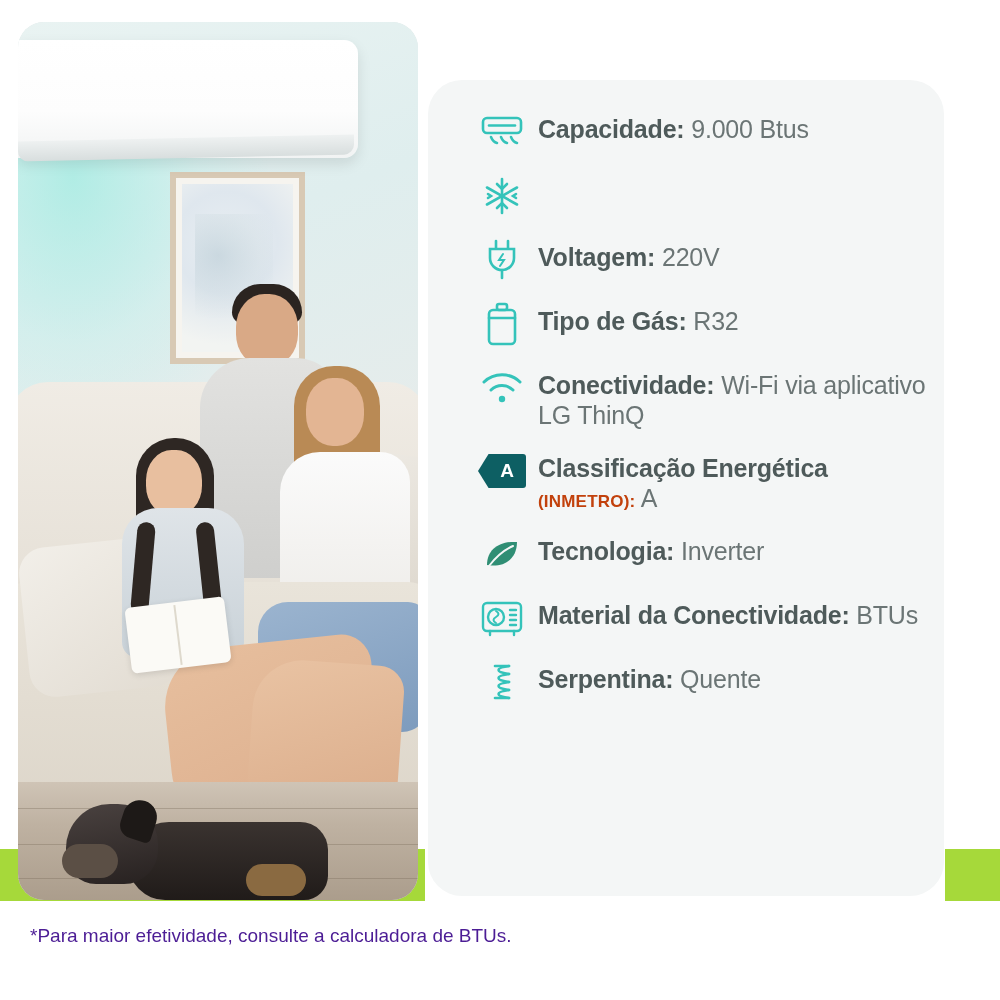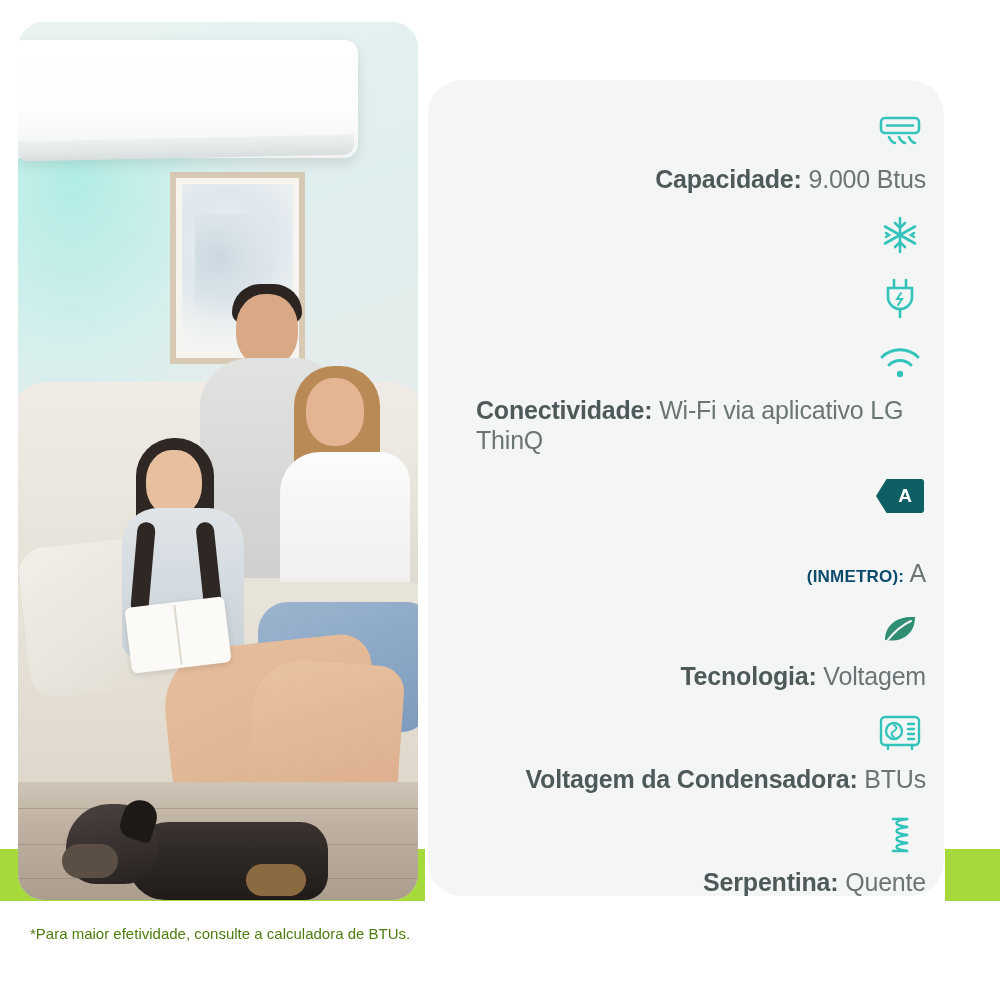--- a/index.html
+++ b/index.html
@@ -216,24 +216,23 @@
     left: 48px;
     top: 20px;
     right: 18px;
     bottom: 14px;
     display: flex;
     flex-direction: column;
     justify-content: flex-start;
   }
   .spec-row {
     display: flex;
-    align-items: flex-end;
-    gap: 4px;
+    align-items: flex-start;
+    gap: 10px;
     padding: 9px 0;
-    flex-direction: column;
   }
   .spec-icon {
     width: 52px;
     min-width: 52px;
     height: 46px;
     display: flex;
     align-items: center;
     justify-content: center;
     color: #34c3ba;
   }
@@ -245,21 +244,21 @@
     letter-spacing: -0.2px;
   }
   .spec-text .k {
     font-weight: bold;
     color: #4e5a5a;
   }
   .spec-text .v { color: #6b7575; }
   .small-caps {
     font-size: 17px;
     font-weight: bold;
-    color: #0c4a6e;
+    color: #c2410c;
     letter-spacing: 0.2px;
   }
   .energy-badge {
     width: 48px; height: 34px; position: relative;
     display: flex; align-items: center; justify-content: center;
   }
   .energy-badge .arrow {
     position: absolute; inset: 0;
     background: #0d5f63;
     clip-path: polygon(0% 50%, 22% 0%, 100% 0%, 100% 100%, 22% 100%);
@@ -267,22 +266,22 @@
   }
   .energy-badge .letter {
     position: relative; color: #ffffff; font-weight: bold; font-size: 19px; left: 5px;
   }
 
   
   .footnote {
     position: absolute;
     left: 30px;
     top: 925px;
-    font-size: 15px;
-    color: #4d7c0f;
+    font-size: 19px;
+    color: #4c1d95;
   }
 </style>
 </head>
 <body>
 
 <div class="green-bar"></div>
 <div class="green-bar-white"></div>
 
 <div class="photo-panel">
   <div class="photo-inner">
@@ -371,22 +370,39 @@
     <div class="spec-row">
       <div class="spec-icon">
         <svg width="36" height="44" viewBox="0 0 36 44" fill="none" stroke="#34c3ba" stroke-width="2.6" stroke-linecap="round">
           <line x1="12" y1="3" x2="12" y2="10"></line>
           <line x1="24" y1="3" x2="24" y2="10"></line>
           <path d="M6 11 h24 v9 a12 12 0 0 1 -24 0 z"></path>
           <line x1="18" y1="32" x2="18" y2="40"></line>
           <path d="M19 16 l-4 6 h5 l-4 6" stroke-width="2"></path>
         </svg>
       </div>
-    </div>
-
+      <div class="spec-text">
+        <span class="k">Voltagem:</span>
+        <span class="v">220V</span>
+      </div>
+    </div>
+
+    <div class="spec-row">
+      <div class="spec-icon">
+        <svg width="34" height="46" viewBox="0 0 34 46" fill="none" stroke="#34c3ba" stroke-width="2.6" stroke-linecap="round">
+          <rect x="12" y="3" width="10" height="6" rx="2"></rect>
+          <path d="M8 9 h18 a4 4 0 0 1 4 4 v26 a4 4 0 0 1 -4 4 h-18 a4 4 0 0 1 -4 -4 v-26 a4 4 0 0 1 4 -4 z"></path>
+          <line x1="4" y1="17" x2="30" y2="17"></line>
+        </svg>
+      </div>
+      <div class="spec-text">
+        <span class="k">Tipo de Gás:</span>
+        <span class="v">R32</span>
+      </div>
+    </div>
 
     <div class="spec-row">
       <div class="spec-icon">
         <svg width="46" height="36" viewBox="0 0 46 36" fill="none" stroke="#34c3ba" stroke-width="3" stroke-linecap="round">
           <path d="M5 12 a26 26 0 0 1 36 0"></path>
           <path d="M12 20 a16 16 0 0 1 22 0"></path>
           <circle cx="23" cy="29" r="3.2" fill="#34c3ba" stroke="none"></circle>
         </svg>
       </div>
       <div class="spec-text">
@@ -396,55 +412,55 @@
     </div>
 
     <div class="spec-row">
       <div class="spec-icon">
         <div class="energy-badge">
           <div class="arrow"></div>
           <div class="letter">A</div>
         </div>
       </div>
       <div class="spec-text">
-        <br>
+        <span class="k">Classificação Energética</span><br>
         <span class="small-caps">(INMETRO):</span>
         <span class="v">A</span>
       </div>
     </div>
 
     <div class="spec-row">
       <div class="spec-icon">
         <svg width="40" height="34" viewBox="0 0 40 34" fill="none">
           <path d="M5 28 C5 12 18 4 35 5 C35 22 22 31 5 28 Z" fill="#2f8e74"></path>
           <path d="M7 29 C14 20 22 13 31 9" stroke="#f4f6f6" stroke-width="2" stroke-linecap="round"></path>
         </svg>
       </div>
       <div class="spec-text">
         <span class="k">Tecnologia:</span>
-        <span class="v">Voltagem</span>
+        <span class="v">Inverter</span>
       </div>
     </div>
 
     <div class="spec-row">
       <div class="spec-icon">
         <svg width="46" height="40" viewBox="0 0 46 40" fill="none" stroke="#34c3ba" stroke-width="2.4" stroke-linecap="round">
           <rect x="4" y="5" width="38" height="28" rx="4"></rect>
           <circle cx="17" cy="19" r="8"></circle>
           <path d="M17 13 q5 3 0 6 q-5 3 0 6" stroke-width="2"></path>
           <line x1="31" y1="12" x2="37" y2="12"></line>
           <line x1="31" y1="17" x2="37" y2="17"></line>
           <line x1="31" y1="22" x2="37" y2="22"></line>
           <line x1="31" y1="27" x2="37" y2="27"></line>
           <line x1="11" y1="33" x2="11" y2="37"></line>
           <line x1="35" y1="33" x2="35" y2="37"></line>
         </svg>
       </div>
       <div class="spec-text">
-        <span class="k">Voltagem da Condensadora:</span>
+        <span class="k">Material da Conectividade:</span>
         <span class="v">BTUs</span>
       </div>
     </div>
 
     <div class="spec-row">
       <div class="spec-icon">
         <svg width="34" height="42" viewBox="0 0 34 42" fill="none" stroke="#34c3ba" stroke-width="2.6" stroke-linecap="round">
           <path d="M10 5 h14"></path>
           <path d="M24 5 c-14 2 -14 6 0 8"></path>
           <path d="M24 13 c-14 2 -14 6 0 8"></path>

